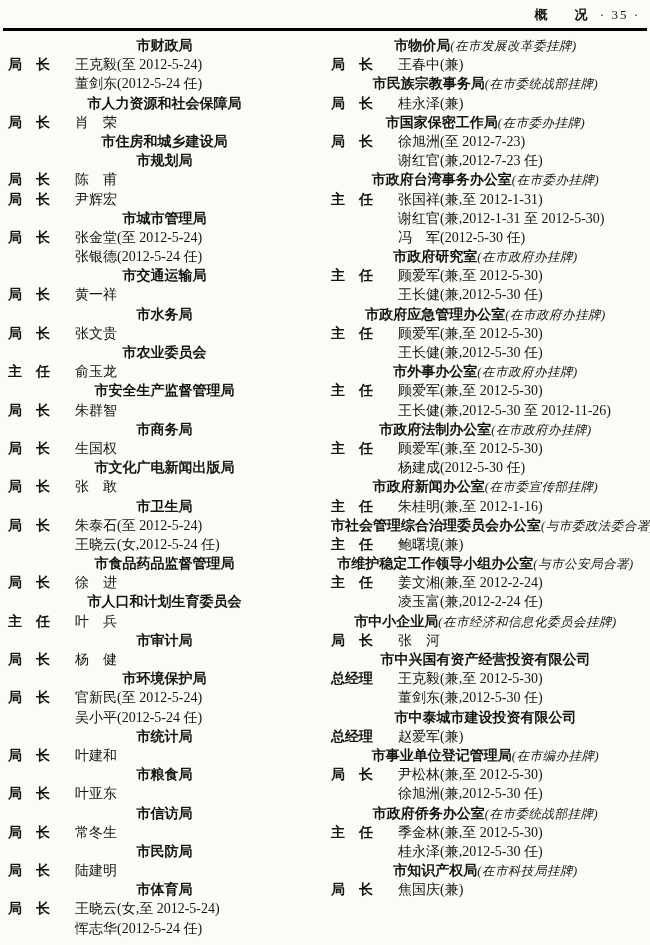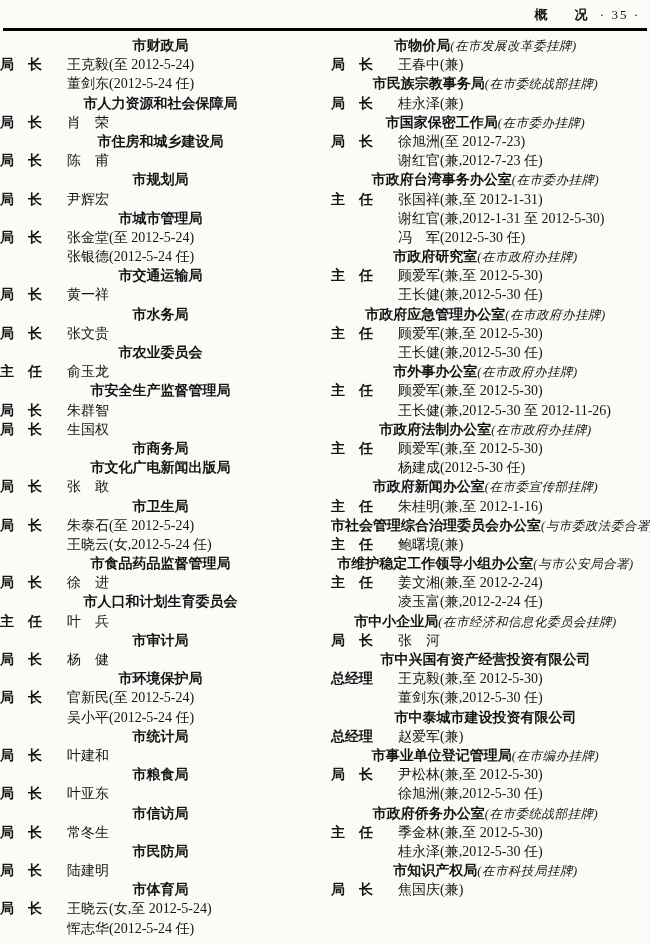--- a/index.html
+++ b/index.html
@@ -26,21 +26,21 @@
     position: absolute; top: 28px; left: 3px; right: 3px;
     height: 2.5px; background: #000;
   }
 
   
   .columns {
     position: absolute; top: 36px; left: 0; right: 0;
     display: flex;
   }
   .col { width: 325px; box-sizing: border-box; }
-  .col-left  {  padding-right: 4px; }
+  .col-left  { padding-left: 8px;  padding-right: 4px; }
   .col-right { padding-left: 6px;  padding-right: 10px; }
 
   .row {
     height: 19.2px; line-height: 19.2px;
     font-size: 14px; white-space: nowrap;
   }
   .row.section { text-align: center; }
   .sec-title {
     font-family: "Liberation Sans", "DejaVu Sans", sans-serif;
     font-weight: bold; font-size: 14px;
@@ -64,36 +64,36 @@
   </div>
   <div class="rule"></div>
   <div class="columns">
     <section class="col col-left" id="col-left">
         <div class="row section"><span class="sec-title">市财政局</span></div>
         <div class="row entry"><span class="label">局　长</span><span class="name">王克毅(至 2012-5-24)</span></div>
         <div class="row cont"><span class="name">董剑东(2012-5-24 任)</span></div>
         <div class="row section"><span class="sec-title">市人力资源和社会保障局</span></div>
         <div class="row entry"><span class="label">局　长</span><span class="name">肖　荣</span></div>
         <div class="row section"><span class="sec-title">市住房和城乡建设局</span></div>
+        <div class="row section"><span class="sec-title">市规划局</span></div>
         <div class="row entry"><span class="label">局　长</span><span class="name">陈　甫</span></div>
-        <div class="row section"><span class="sec-title">市规划局</span></div>
         <div class="row entry"><span class="label">局　长</span><span class="name">尹辉宏</span></div>
         <div class="row section"><span class="sec-title">市城市管理局</span></div>
         <div class="row entry"><span class="label">局　长</span><span class="name">张金堂(至 2012-5-24)</span></div>
         <div class="row cont"><span class="name">张银德(2012-5-24 任)</span></div>
         <div class="row section"><span class="sec-title">市交通运输局</span></div>
         <div class="row entry"><span class="label">局　长</span><span class="name">黄一祥</span></div>
         <div class="row section"><span class="sec-title">市水务局</span></div>
         <div class="row entry"><span class="label">局　长</span><span class="name">张文贵</span></div>
         <div class="row section"><span class="sec-title">市农业委员会</span></div>
         <div class="row entry"><span class="label">主　任</span><span class="name">俞玉龙</span></div>
         <div class="row section"><span class="sec-title">市安全生产监督管理局</span></div>
         <div class="row entry"><span class="label">局　长</span><span class="name">朱群智</span></div>
+        <div class="row section"><span class="sec-title">市商务局</span></div>
         <div class="row entry"><span class="label">局　长</span><span class="name">生国权</span></div>
-        <div class="row section"><span class="sec-title">市商务局</span></div>
         <div class="row section"><span class="sec-title">市文化广电新闻出版局</span></div>
         <div class="row entry"><span class="label">局　长</span><span class="name">张　敢</span></div>
         <div class="row section"><span class="sec-title">市卫生局</span></div>
         <div class="row entry"><span class="label">局　长</span><span class="name">朱泰石(至 2012-5-24)</span></div>
         <div class="row cont"><span class="name">王晓云(女,2012-5-24 任)</span></div>
         <div class="row section"><span class="sec-title">市食品药品监督管理局</span></div>
         <div class="row entry"><span class="label">局　长</span><span class="name">徐　进</span></div>
         <div class="row section"><span class="sec-title">市人口和计划生育委员会</span></div>
         <div class="row entry"><span class="label">主　任</span><span class="name">叶　兵</span></div>
         <div class="row section"><span class="sec-title">市审计局</span></div>

